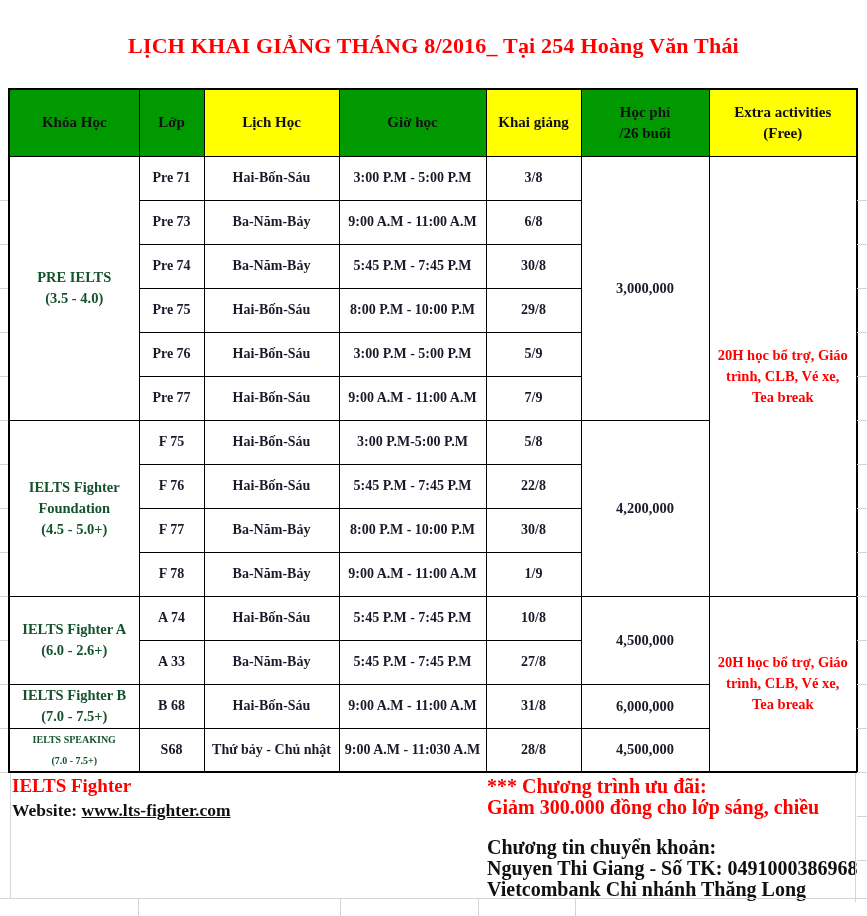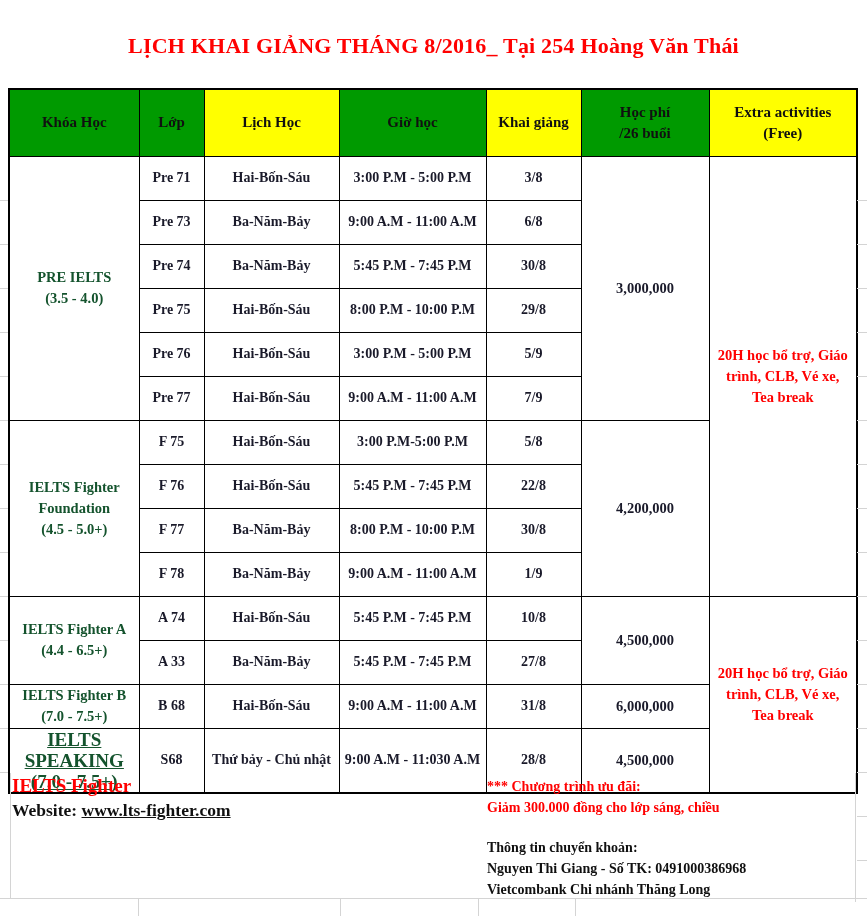--- a/index.html
+++ b/index.html
@@ -19,29 +19,29 @@
   table.schedule th, table.schedule td {
     border:1px solid #000; text-align:center; vertical-align:middle; padding:0 4px;
   }
   tr.head { height:67px; }
   tbody tr { height:44px; }
   th { color:#101010; font-size:15px; font-weight:bold; line-height:21px; }
   .bg-green { background:#009a00; }
   .bg-yellow { background:#ffff00; }
   td { color:#1a1a2a; font-size:14px; font-weight:bold; }
   td.course { color:#14532d; font-size:14.5px; line-height:21px; }
-  td.course-sm { font-size:19px;text-decoration:underline; }
+  td.course-sm { font-size:10px; }
   td.extra { color:#ff0000; font-size:14.5px; line-height:21px; padding:0 7px;margin-top:20px; }
   td.fee { font-size:14.5px; }
   
   .footer-left { position:absolute; left:12px; top:774px; color:#101010; }
   .footer-left .brand { color:#ff0000; font-size:19px; line-height:24px; }
   .footer-left .fl-line { font-size:17.5px; line-height:24px; }
   .footer-left a { color:#101010; text-decoration:underline; }
-  .footer-right { position:absolute; left:487px; top:776px; font-size:14px; line-height:21px; }
+  .footer-right { position:absolute; left:487px; top:776px; font-size:20px; line-height:21px; }
   .footer-right .promo { color:#ff0000; }
   .footer-right .transfer { color:#101010; }
   .footer-right .spacer { height:19px; }
   
   .grid { position:absolute; background:#d4d4d4; }
   .strip-left {
     position:absolute; left:0; top:157px; width:8px; height:616px;
     background:repeating-linear-gradient(to bottom, transparent 0 43px, #d4d4d4 43px 44px);
   }
   .strip-right {
@@ -152,21 +152,21 @@
       </tr>
       <tr>
         <td>F 78</td>
         <td>Ba-Năm-Bảy</td>
         <td>9:00 A.M - 11:00 A.M</td>
         <td>1/9</td>
       </tr>
       <tr>
         <td class="course" rowspan="2">
           <div>IELTS Fighter A</div>
-          <div>(4.4 - 6.5+)</div>
+          <div>(6.0 - 2.6+)</div>
         </td>
         <td>A 74</td>
         <td>Hai-Bốn-Sáu</td>
         <td>5:45 P.M - 7:45 P.M</td>
         <td>10/8</td>
         <td class="fee" rowspan="2">4,500,000</td>
         <td class="extra" rowspan="4">20H học bổ trợ, Giáo trình, CLB, Vé xe, Tea break</td>
       </tr>
       <tr>
         <td>A 33</td>
@@ -201,21 +201,21 @@
 
   <div class="footer-left">
     <div class="brand">IELTS Fighter</div>
     <div class="fl-line"><span>Website: </span><a href="#">www.lts-fighter.com</a></div>
   </div>
 
   <div class="footer-right">
     <div class="promo">*** Chương trình ưu đãi:</div>
     <div class="promo">Giảm 300.000 đồng cho lớp sáng, chiều</div>
     <div class="spacer"></div>
-    <div class="transfer">Thông tin chuyển khoản:</div>
+    <div class="transfer">Chương tin chuyển khoản:</div>
     <div class="transfer">Nguyen Thi Giang - Số TK: 0491000386968</div>
     <div class="transfer">Vietcombank Chi nhánh Thăng Long</div>
   </div>
 
   <div class="strip-left"></div>
   <div class="strip-right"></div>
   <div class="grid" style="left:0;top:898px;width:867px;height:1px;"></div>
   <div class="grid" style="left:10px;top:773px;width:1px;height:125px;"></div>
   <div class="grid" style="left:855px;top:773px;width:1px;height:129px;"></div>
   <div class="grid" style="left:138px;top:898px;width:1px;height:18px;"></div>

